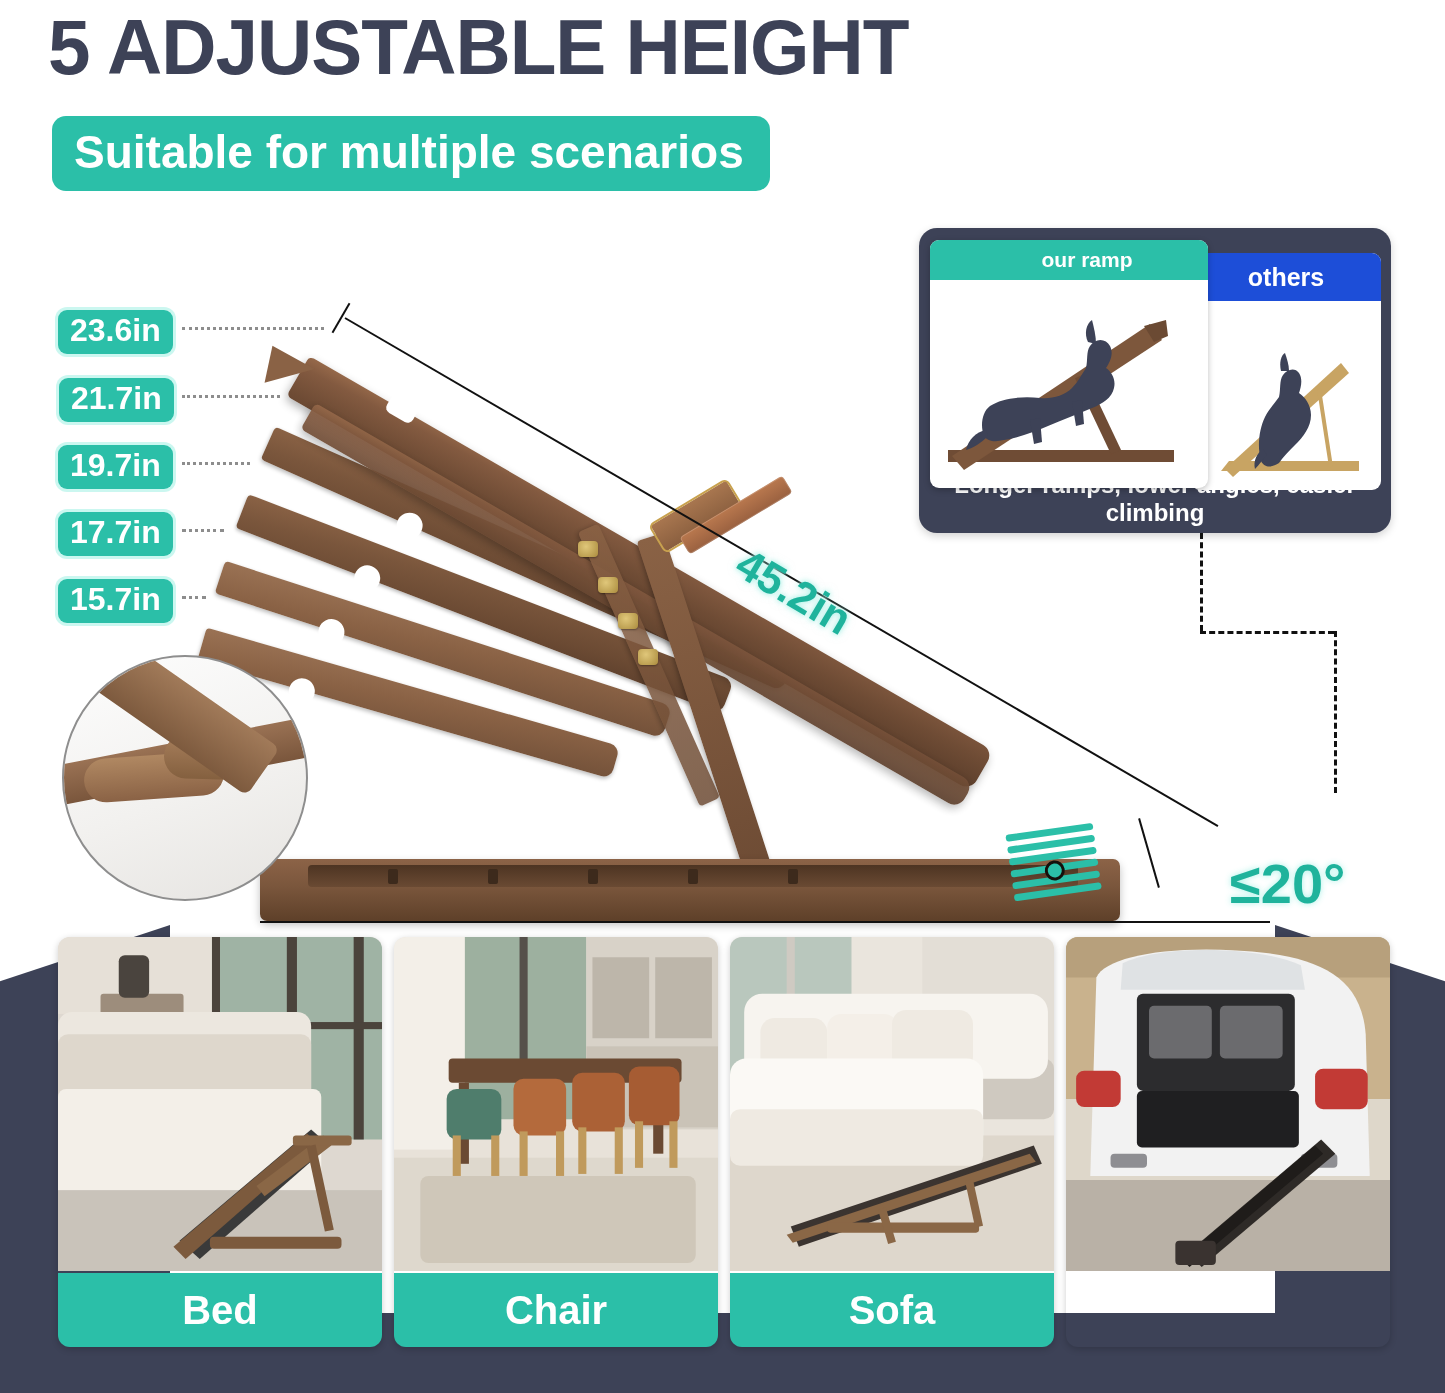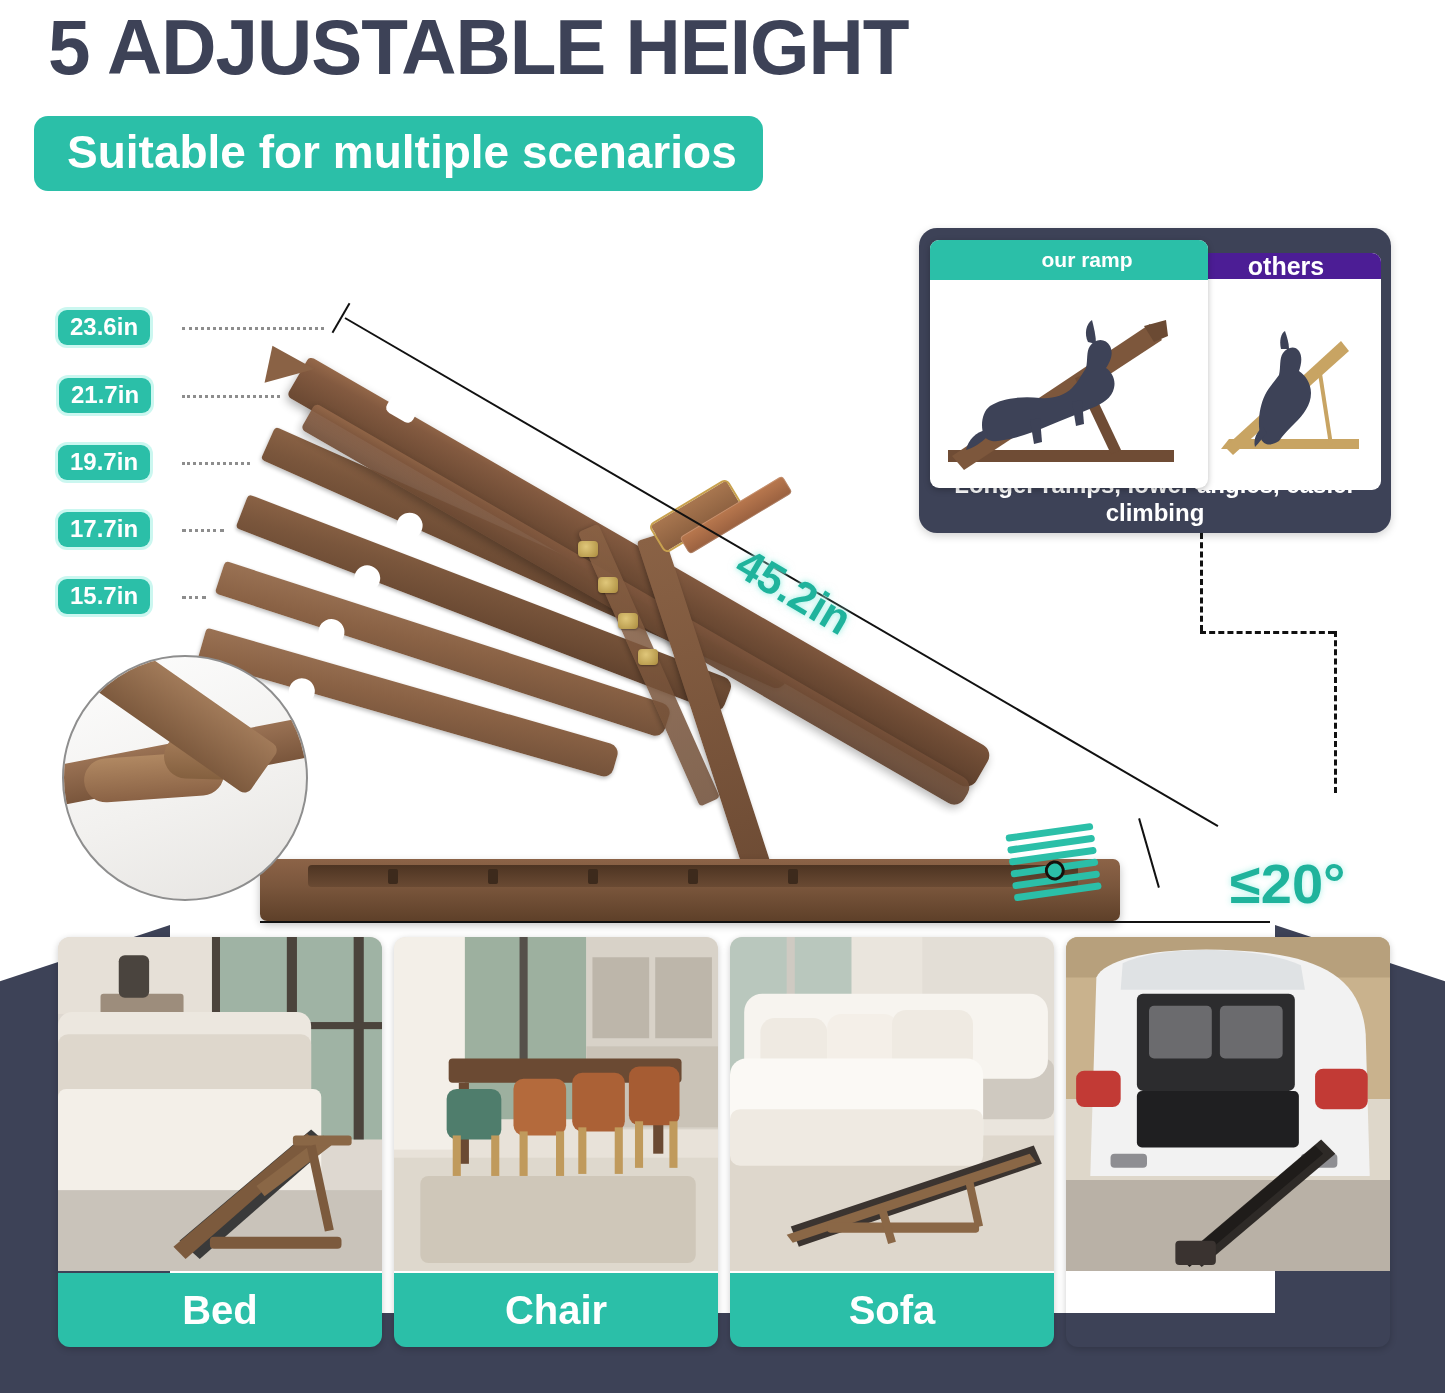--- a/index.html
+++ b/index.html
@@ -14,37 +14,37 @@
   
   #headline {
     position:absolute; left:48px; top:2px;
     font-size:78px; font-weight:bold; letter-spacing:-1px;
     color:#3d4257; white-space:nowrap;
     font-family:"Liberation Sans", sans-serif;
     transform:scaleX(0.98);
     transform-origin:left center;
   }
   #subhead-pill {
-    position:absolute; left:34px; top:116px;
+    position:absolute; left:52px; top:116px;
     background:#2bbfa8; border-radius:14px;
-    padding:9px 26px 12px 33px;
+    padding:9px 26px 12px 22px;
   }
   #subhead-text {
     font-size:46px; font-weight:bold; color:#ffffff;
     white-space:nowrap; letter-spacing:0px;
   }
 
   
   #hero { position:absolute; left:0; top:200px; width:1445px; height:730px; }
 
   
   .h-pill {
     position:absolute;
     background:#2bbfa8; color:#fff;
-    font-size:24px; font-weight:bold;
+    font-size:32px; font-weight:bold;
     border-radius:9px;
     padding:4px 12px 6px 12px;
     white-space:nowrap;
     box-shadow:0 0 0 3px rgba(160,240,228,.55);
     line-height:1.05;
   }
   .h-dots {
     position:absolute; height:0;
     border-top:3px dotted #8d8d8d;
   }
@@ -218,21 +218,21 @@
     height:40px; background:#2bbfa8; color:#fff;
     font-size:21px; font-weight:bold;
     display:flex; align-items:center; justify-content:center;padding-left:36px;
   }
   #cmp-others {
     position:absolute; left:272px; top:25px;
     width:190px; height:237px;
     background:#fff; border-radius:9px; overflow:hidden; z-index:2;
   }
   #cmp-others-head {
-    height:26px; background:#4c1d95; color:#fff;
+    height:48px; background:#1d4ed8; color:#fff;
     font-size:25px; font-weight:bold;
     display:flex; align-items:center; justify-content:center;
   }
   #cmp-caption {
     position:absolute; left:0; bottom:6px; width:100%;
     text-align:center; color:#fff;
     font-size:24px; font-weight:bold;
   }
   .cmp-stage { position:relative; width:100%; height:calc(100% - 40px); }
 

